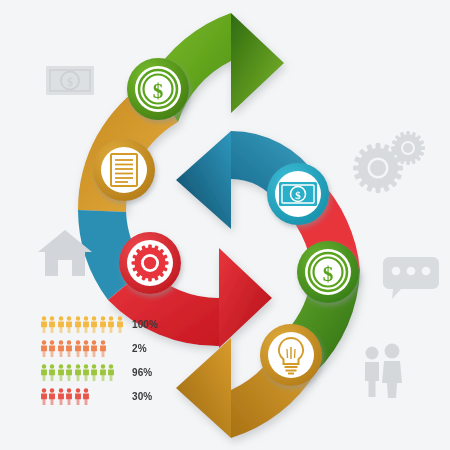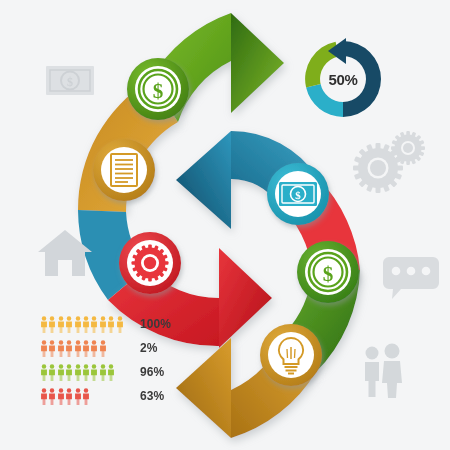--- a/index.html
+++ b/index.html
@@ -21,22 +21,22 @@
     font-size:15px;font-weight:bold;color:#2f2f2f;
     letter-spacing:-0.4px;
   }
 
   
   #people-chart{position:absolute;left:40px;top:312px;width:130px;}
   .people-row{display:flex;align-items:center;height:24px;}
   .people-figs{display:flex;align-items:flex-end;width:82px;}
   .fig{width:8px;height:17px;margin-right:0.4px;flex:0 0 auto;}
   .pct{
-    font-size:12px;font-weight:bold;color:#3a3a3a;
-    margin-left:18px;letter-spacing:0.1px;
+    font-size:10px;font-weight:bold;color:#3a3a3a;
+    margin-left:10px;letter-spacing:0.1px;
   }
 </style>
 </head>
 <body>
 
 <div id="stage">
 
   <svg class="layer" viewBox="0 0 450 450">
     <defs>
       <linearGradient id="gGreenTop" x1="0" y1="0" x2="1" y2="1">
@@ -350,33 +350,20 @@
     </g>
 
     <g fill="#d4d8db">
       <circle cx="372" cy="353" r="6.5"></circle>
       <path d="M 365 362 L 379 362 L 379 381 L 375.5 381 L 375.5 397 L 368.5 397 L 368.5 381 L 365 381 Z"></path>
       <circle cx="392" cy="351" r="7.5"></circle>
       <path d="M 384 361 L 400 361 L 402 383 L 397 383 L 396 398 L 388 398 L 387 383 L 382 383 Z"></path>
     </g>
   </svg>
 
-  <div id="donut">
-    <svg viewBox="0 0 86 86" width="86" height="86">
-
-      <path d="M 43 5 A 38 38 0 0 1 43 81 L 43 66 A 23 23 0 0 0 43 20 Z" fill="#174a66"></path>
-
-      <path d="M 43 81 A 38 38 0 0 1 6.1 51.6 L 20.6 48.0 A 23 23 0 0 0 43 66 Z" fill="#2bafc9"></path>
-
-      <path d="M 6.1 51.6 A 38 38 0 0 1 35.6 5.7 L 38.6 20.4 A 23 23 0 0 0 20.6 48.0 Z" fill="#7fae1b"></path>
-
-      <path d="M 46 2 L 46 28 L 28 15 Z" fill="#174a66"></path>
-    </svg>
-    <div class="label">50%</div>
-  </div>
 
   <div id="people-chart">
       <div class="people-row">
         <div class="people-figs">
           <svg class="fig" viewBox="0 0 10 22">
             <circle cx="5" cy="3.1" r="2.9" fill="#f4b942"></circle>
             <path d="M 1.2 7 L 8.8 7 L 8.8 14.4 L 6.6 14.4 L 6.6 22 L 5.6 22 L 5.6 14.6 L 4.4 14.6 L 4.4 22 L 3.4 22 L 3.4 14.4 L 1.2 14.4 Z" fill="#f4b942"></path>
           </svg>
           <svg class="fig" viewBox="0 0 10 22">
             <circle cx="5" cy="3.1" r="2.9" fill="#f4b942"></circle>
@@ -515,17 +502,17 @@
           </svg>
           <svg class="fig" viewBox="0 0 10 22">
             <circle cx="5" cy="3.1" r="2.9" fill="#e8564b"></circle>
             <path d="M 1.2 7 L 8.8 7 L 8.8 14.4 L 6.6 14.4 L 6.6 22 L 5.6 22 L 5.6 14.6 L 4.4 14.6 L 4.4 22 L 3.4 22 L 3.4 14.4 L 1.2 14.4 Z" fill="#e8564b"></path>
           </svg>
           <svg class="fig" viewBox="0 0 10 22">
             <circle cx="5" cy="3.1" r="2.9" fill="#e8564b"></circle>
             <path d="M 1.2 7 L 8.8 7 L 8.8 14.4 L 6.6 14.4 L 6.6 22 L 5.6 22 L 5.6 14.6 L 4.4 14.6 L 4.4 22 L 3.4 22 L 3.4 14.4 L 1.2 14.4 Z" fill="#e8564b"></path>
           </svg>
         </div>
-        <span class="pct">63%</span>
+        <span class="pct">30%</span>
       </div>
     </div>
 
 </div>
 
 </body></html>

